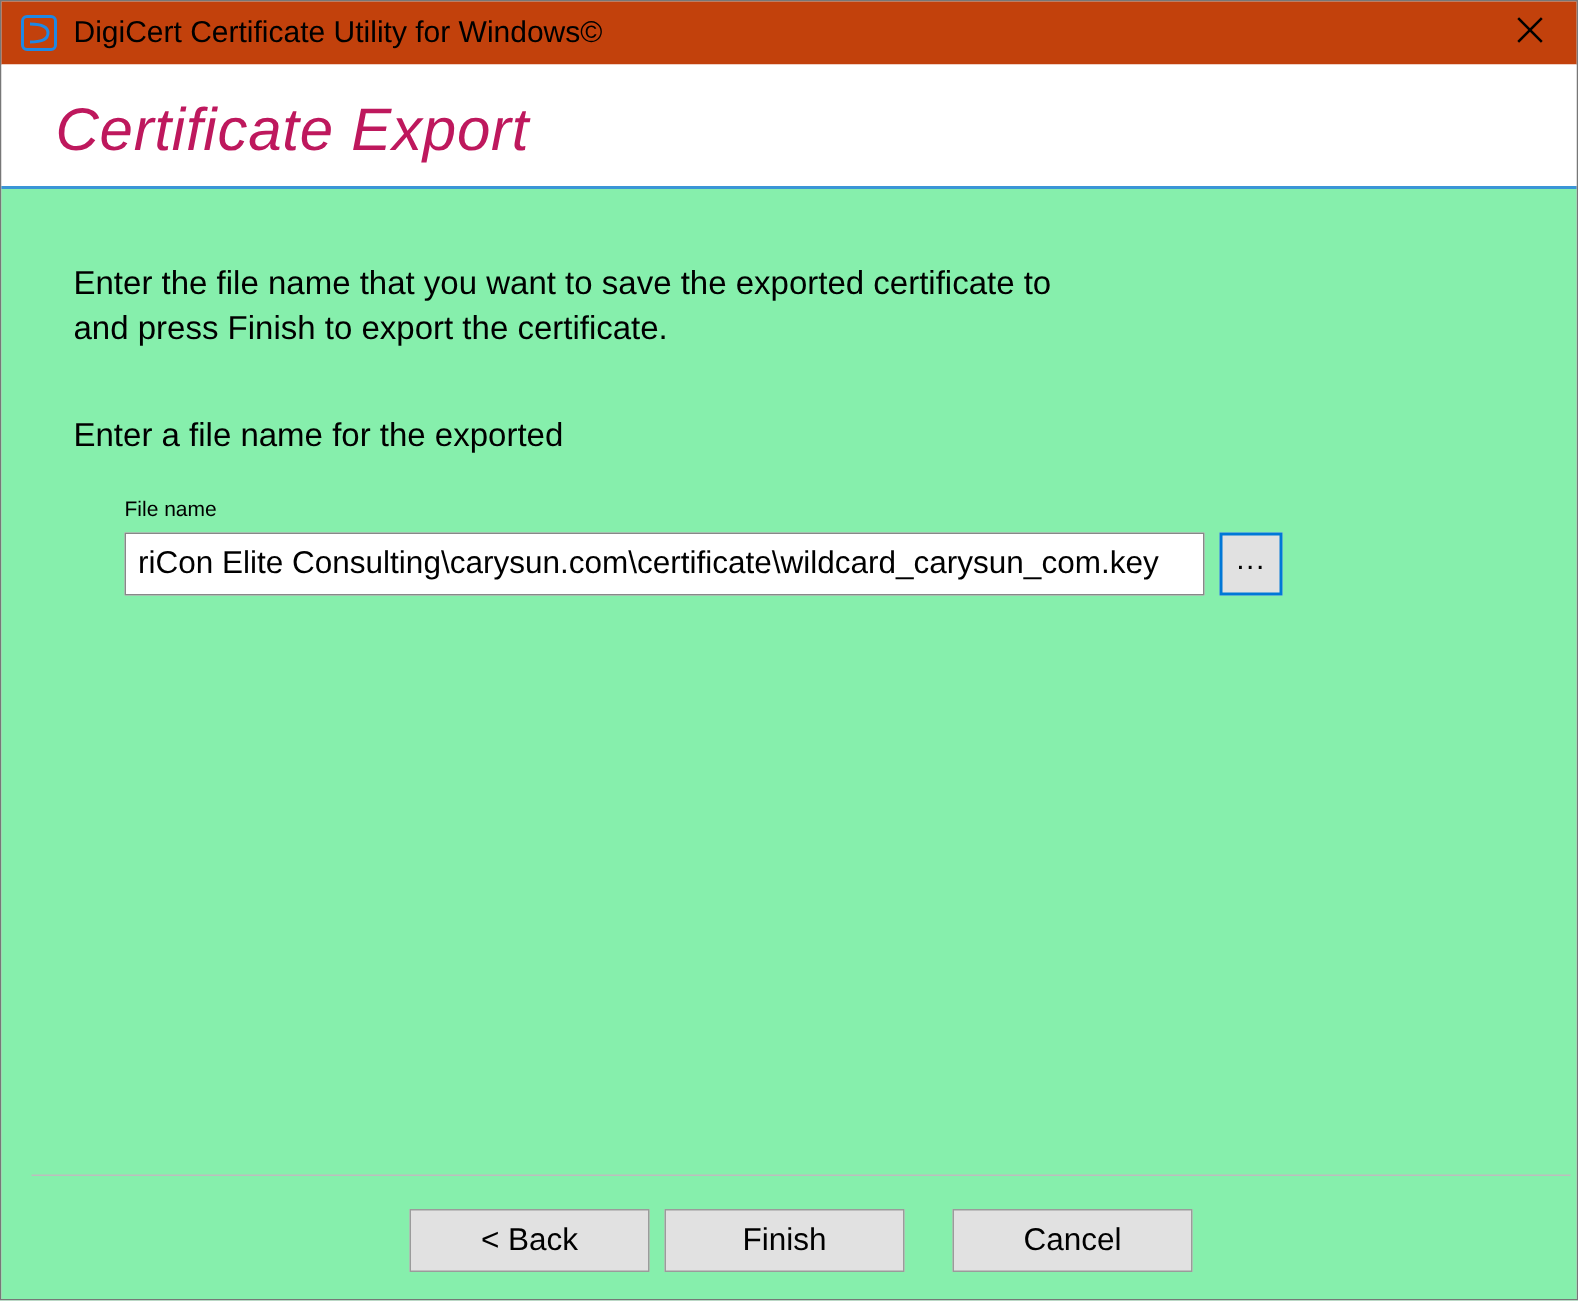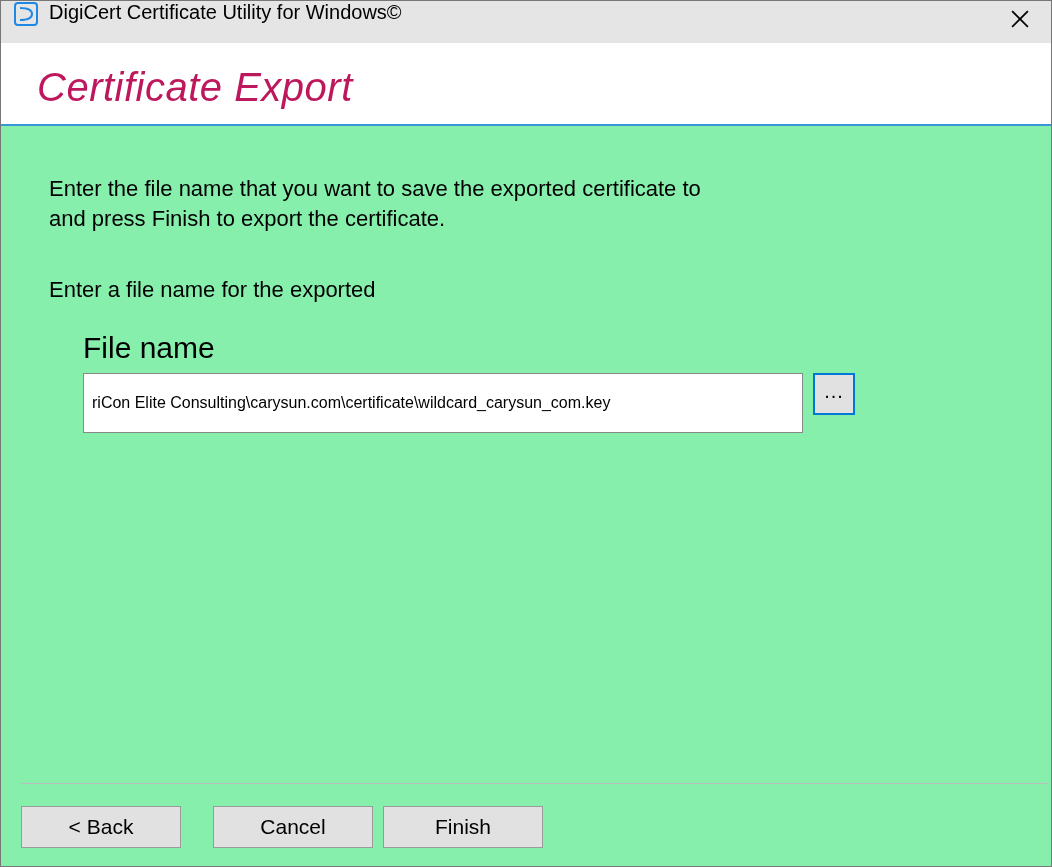--- a/index.html
+++ b/index.html
@@ -14,22 +14,23 @@
       width: 1052px;
       height: 867px;
       border: 1px solid #777;
       display: flex;
       flex-direction: column;
       background: #fff;
     }
     .title-bar {
       height: 42px;
       display: flex;
+      align-items: center;
       padding: 0 8px 0 12px;
-      background: #e5e5e5;
+      background: #c2410c;
     }
     .app-icon {
       width: 26px;
       height: 26px;
       margin-right: 10px;
       display: inline-flex;
       align-items: center;
       justify-content: center;
     }
     .app-title {
@@ -80,36 +81,36 @@
     }
     .field-prompt {
       font-size: 22px;
       color: #000;
       margin-bottom: 28px;
     }
     .file-block {
       margin-left: 34px;
     }
     .field-label {
-      font-size: 30px;
+      font-size: 14px;
       color: #000;
       margin-bottom: 8px;
     }
     .file-row {
       display: flex;
       align-items: stretch;
       gap: 10px;
     }
     .file-input {
       width: 720px;
-      height: 60px;
+      height: 42px;
       border: 1px solid #888;
       background: #fff;
       padding: 0 8px;
-      font-size: 16px;
+      font-size: 21px;
       font-family: inherit;
       color: #000;
     }
     .browse-btn {
       width: 42px;
       height: 42px;
       border: 2px solid #0078d7;
       background: #e1e1e1;
       font-size: 20px;
       letter-spacing: 1px;
@@ -122,21 +123,21 @@
       padding-bottom: 6px;
     }
     .button-bar {
       position: absolute;
       bottom: 18px;
       right: 4px;
       left: 20px;
       border-top: 1px solid #bdbdbd;
       padding-top: 22px;
       display: flex;
-      justify-content: flex-start;
+      justify-content: center;
       gap: 10px;
     }
     .nav-btn {
       width: 160px;
       height: 42px;
       border: 1px solid #9b9b9b;
       background: #e1e1e1;
       font-size: 21px;
       font-family: inherit;
       color: #000;
@@ -178,17 +179,17 @@
     <div class="file-block">
       <div class="field-label">File name</div>
       <div class="file-row">
         <input type="text" class="file-input" value="riCon Elite Consulting\carysun.com\certificate\wildcard_carysun_com.key" style="">
         <button class="browse-btn">...</button>
       </div>
     </div>
 
     <div class="button-bar">
       <button class="nav-btn">&lt; Back</button>
+      <button class="nav-btn">Finish</button>
       <button class="nav-btn cancel">Cancel</button>
-      <button class="nav-btn">Finish</button>
     </div>
   </div>
 </div>
 
 </body></html>

